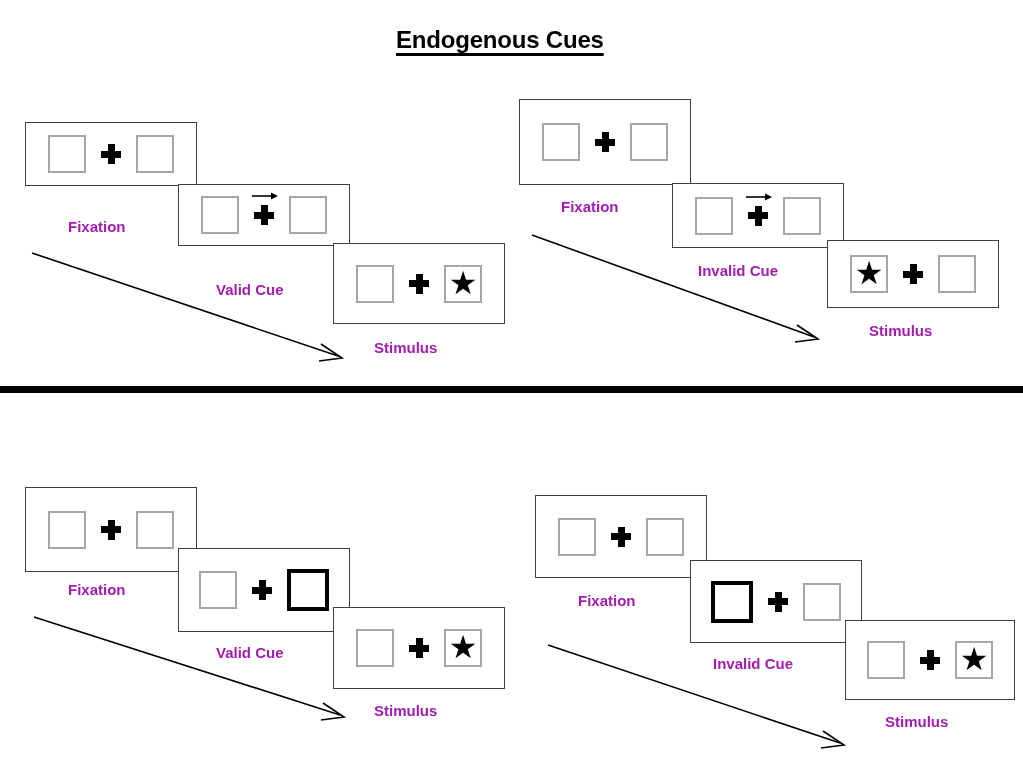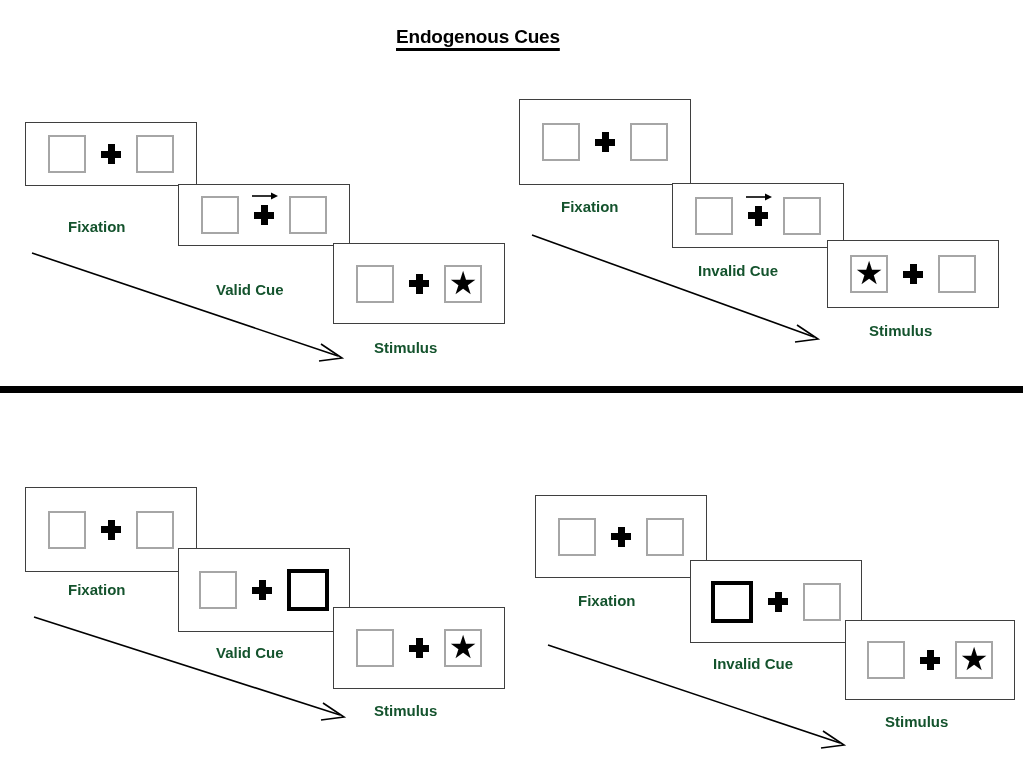--- a/index.html
+++ b/index.html
@@ -14,21 +14,21 @@
     position: relative;
     width: 1023px;
     height: 767px;
     background: #ffffff;
     overflow: hidden;
   }
 
   
   .section-title {
     position: absolute;
-    font-size: 19px;
+    font-size: 24px;
     font-weight: bold;
     color: #000000;
     text-decoration: underline;
     text-underline-offset: 5px;
     text-decoration-thickness: 3px;
     white-space: nowrap;
     letter-spacing: -0.2px;
   }
 
   
@@ -117,21 +117,21 @@
     width: 28px;
     height: 12px;
     pointer-events: none;
   }
 
   
   .caption {
     position: absolute;
     font-size: 15px;
     font-weight: bold;
-    color: #14532d;
+    color: #a21caf;
     white-space: nowrap;
   }
 
   
   .flow-arrow {
     position: absolute;
     overflow: visible;
   }
 </style>
 </head>

